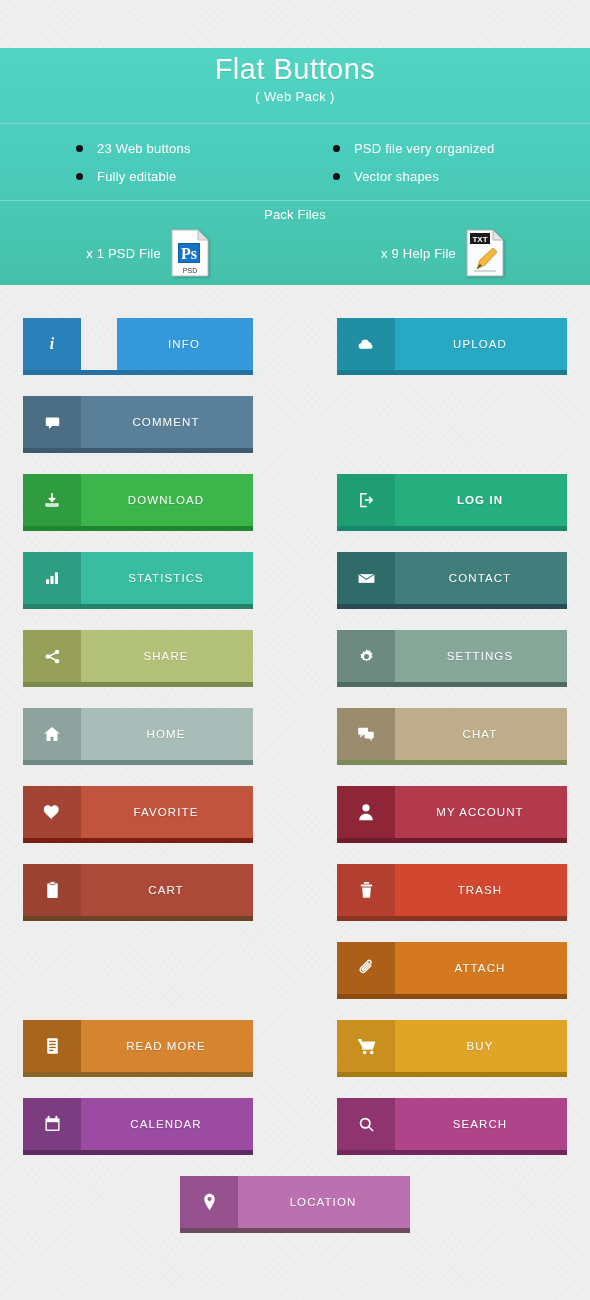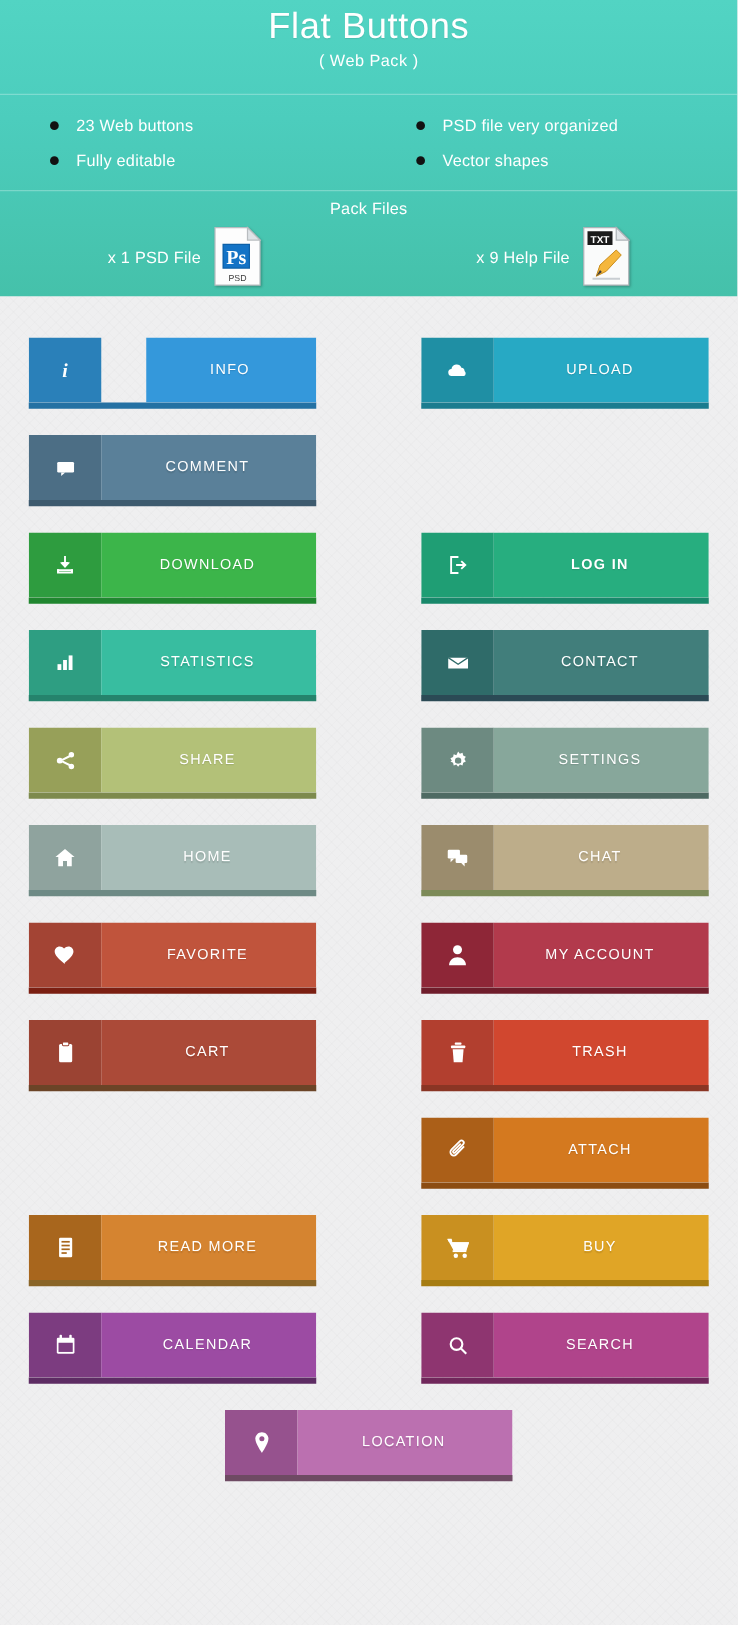--- a/index.html
+++ b/index.html
@@ -27,20 +27,21 @@
       repeating-linear-gradient(-45deg, rgba(0,0,0,0.012) 0 1px, rgba(0,0,0,0) 1px 6px);
   }
 
   
   .header {
     position: relative;
     width: 590px;
     background: linear-gradient(to bottom, #52d4c3 0%, #4ccdbd 40%, #45c1aa 100%);
     color: #ffffff;
     box-sizing: border-box;
+    margin-top: 48px;
   }
   .header-band {
     position: relative;
     box-sizing: border-box;
   }
   .band-title {
     height: 76px;
     padding-top: 2px;
     text-align: center;
     border-bottom: 1px solid rgba(255,255,255,0.28);
@@ -61,21 +62,21 @@
   }
   .band-features {
     height: 77px;
     border-bottom: 1px solid rgba(255,255,255,0.28);
     display: flex;
     align-items: center;
   }
   .feature-col {
     width: 50%;
     box-sizing: border-box;
-    padding-left: 40px;
+    padding-left: 76px;
   }
   .feature-col.right { padding-left: 38px; }
   .feature-item {
     display: flex;
     align-items: center;
     height: 28px;
     font-size: 13px;
     letter-spacing: 0.2px;
   }
   .bullet {

